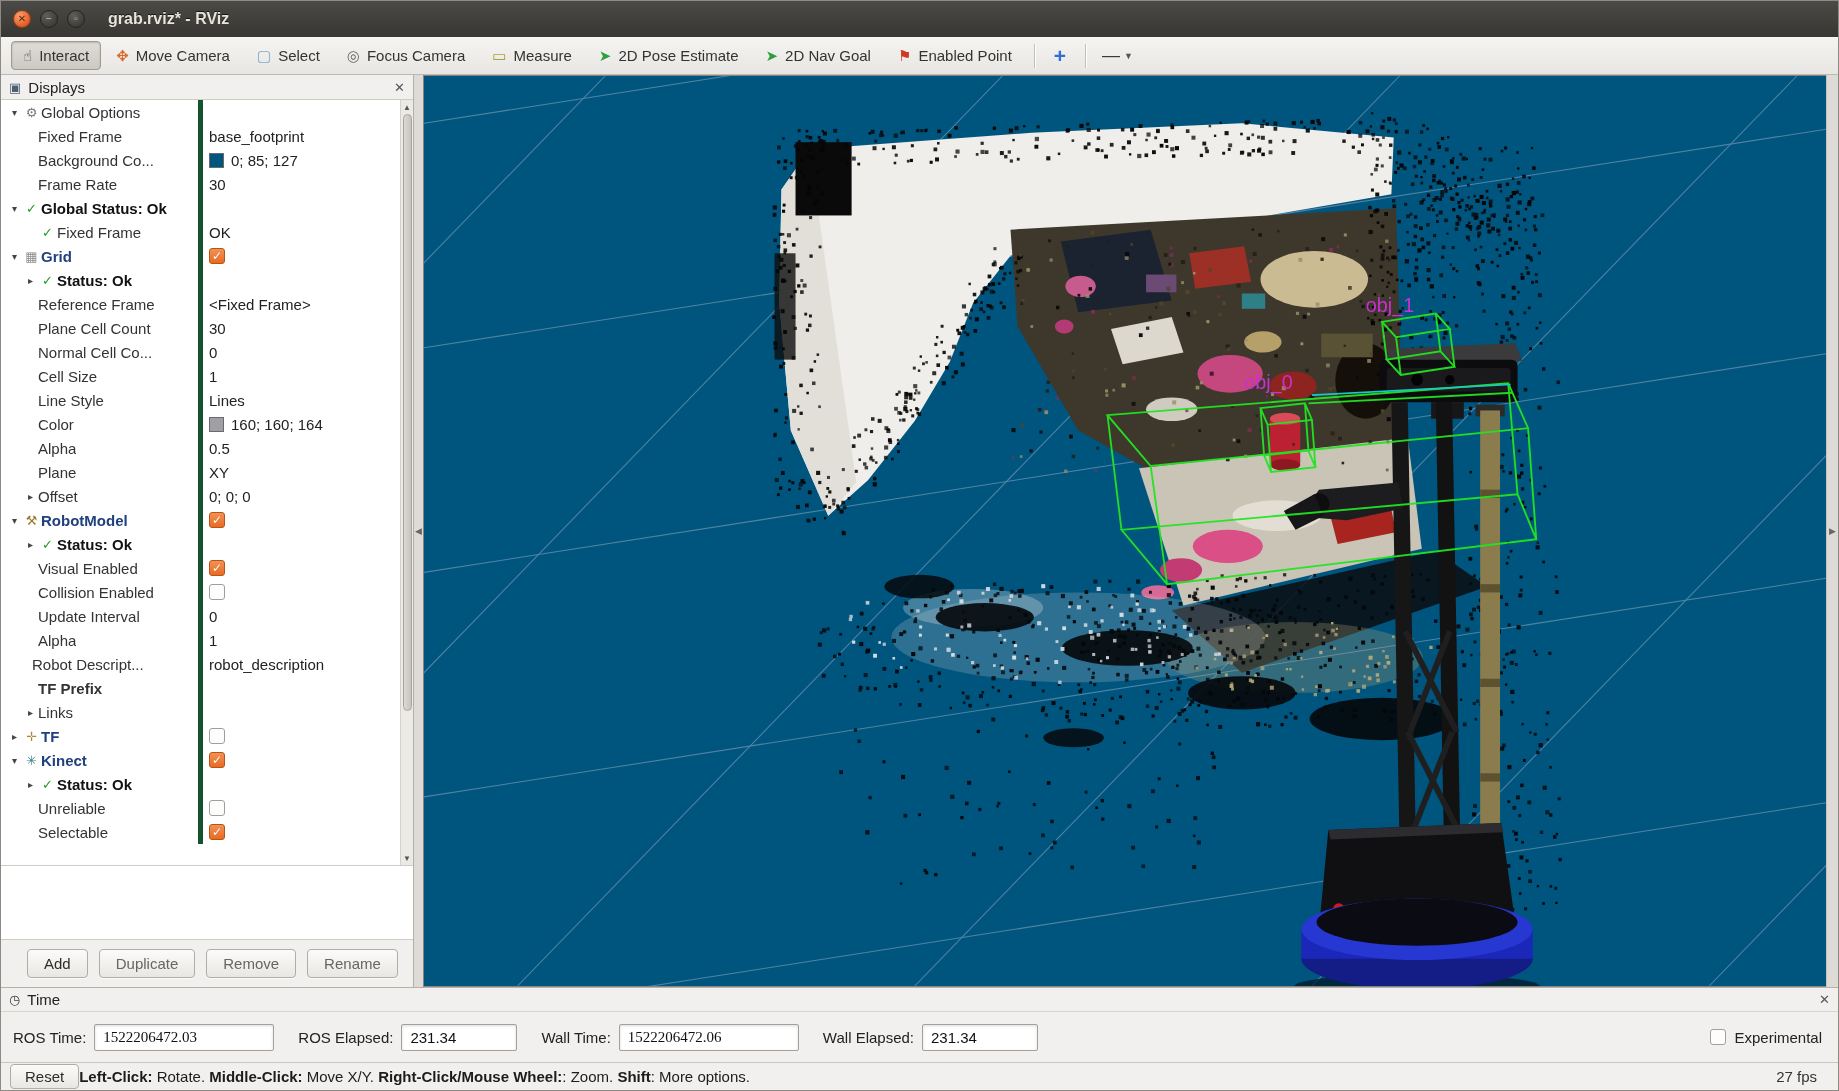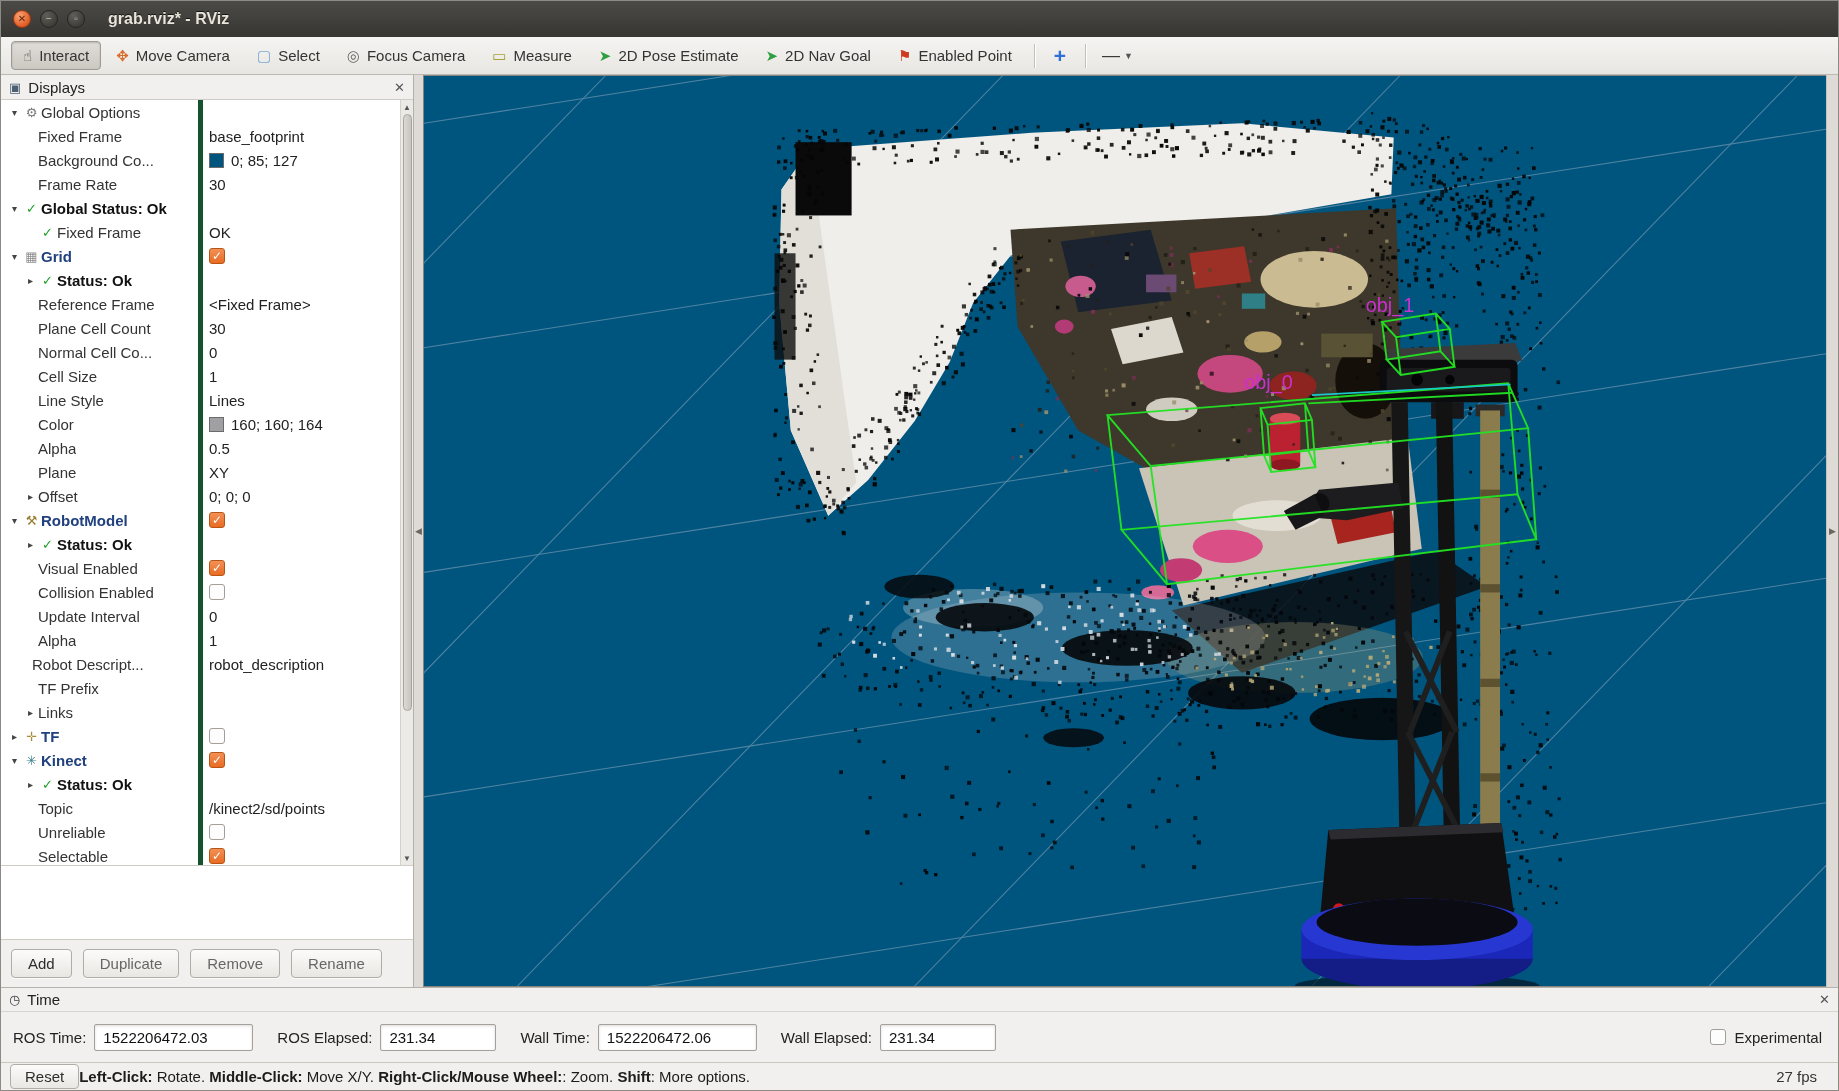--- a/index.html
+++ b/index.html
@@ -42,37 +42,37 @@
   .rlab.disp{font-weight:bold;color:#20407e;}
   .tval{flex:1;height:100%;display:flex;align-items:center;padding-left:6px;border-left:5px solid #14532d;color:#222;overflow:hidden;white-space:nowrap;}
   .cb{width:16px;height:16px;flex:none;border:1px solid #a39f98;background:#fdfdfd;border-radius:3px;display:inline-flex;align-items:center;justify-content:center;font-size:12px;color:#fff;line-height:1;}
   .cb.on{background:linear-gradient(#f29157,#e96b22);border-color:#b65514;}
   .sw{width:15px;height:15px;flex:none;border:1px solid #6b6b6b;display:inline-block;margin-right:7px;}
   .vscroll{position:absolute;top:0;right:0;bottom:0;width:13px;background:#eceae6;border-left:1px solid #d4d1cb;display:flex;flex-direction:column;align-items:center;}
   .sarrow{height:14px;flex:none;font-size:8px;color:#555;display:flex;align-items:center;}
   .sthumb{width:9px;height:78%;flex:none;background:linear-gradient(90deg,#dcd9d4,#c7c4be);border:1px solid #a8a49d;border-radius:5px;}
   .sarrow.dn{margin-top:auto;}
   .descbox{height:74px;flex:none;background:#fff;border-bottom:1px solid #cfccc6;}
-  .pbtns{height:47px;flex:none;display:flex;align-items:center;gap:11px;padding:0 10px;}
+  .pbtns{height:47px;flex:none;display:flex;align-items:center;gap:11px;padding:0 10px;margin-left:16px;}
   .pbtn{padding:5px 16px;border:1px solid #b1ada6;border-radius:4px;background:linear-gradient(#fcfbfa,#e9e7e3);font-size:15px;color:#666;box-shadow:0 1px 0 rgba(255,255,255,.8);}
   .pbtn.primary{color:#2d2d2d;}
 
   .splitter{width:9px;flex:none;display:flex;align-items:center;justify-content:center;color:#69665f;font-size:9px;}
   .rightstrip{width:12px;flex:none;display:flex;align-items:center;justify-content:center;color:#69665f;font-size:9px;border-left:1px solid #c6c2bc;}
 
   .viewport{flex:1;position:relative;overflow:hidden;border:1px solid #88857f;border-right:none;}
   .viewport svg{position:absolute;inset:0;width:100%;height:100%;display:block;}
 
   
   .timepanel{flex:none;border-top:1px solid #b5b1ab;}
   .thead{height:24px;display:flex;align-items:center;gap:7px;padding:0 8px;background:#f1f0ee;border-bottom:1px solid #d8d5d0;font-size:15px;color:#222;}
   .tbody{height:50px;display:flex;align-items:center;padding:0 12px;background:#f1f0ee;font-size:15px;color:#222;}
   .tfield{display:flex;align-items:center;gap:8px;margin-right:24px;}
   .tin{border:1px solid #a5a19a;background:#fff;box-shadow:inset 0 1px 3px rgba(0,0,0,.15);padding:4px 8px;font-family:"Liberation Sans","DejaVu Sans",sans-serif;font-size:15px;color:#111;border-radius:2px;}
-  .tin.lg{width:159px;}.tin.sm{width:116px;}
+  .tin.lg{width:180px;font-family:Liberation Serif, serif;}.tin.sm{width:116px;}
   .exper{margin-left:auto;display:flex;align-items:center;gap:8px;margin-right:4px;}
 
   
   .statusbar{flex:1;display:flex;align-items:center;padding:0 9px;background:#f1f0ee;border-top:1px solid #c9c5bf;font-size:15px;color:#1c1c1c;}
   .sbtn{padding:3px 14px;border:1px solid #b1ada6;border-radius:4px;background:linear-gradient(#fcfbfa,#e9e7e3);font-size:15px;color:#2d2d2d;}
   .hint .bold{font-weight:bold;}
   .fps{margin-left:auto;margin-right:12px;color:#333;}
 </style>
 </head>
 <body>
@@ -357,21 +357,21 @@
             <div class="trow">
               <div class="tname" style="padding-left: 16px;">
                 <span class="exp"></span>
                 <span class="rlab">Robot Descript...</span>
               </div>
               <div class="tval">
                 <span>robot_description</span>
               </div>
             </div>
             <div class="trow">
-              <div class="tname" style="padding-left: 22px;">
+              <div class="tname" style="padding-left: 22px; font-weight: bold;">
                 <span class="exp"></span>
                 <span class="rlab">TF Prefix</span>
               </div>
               <div class="tval">
                 <span></span>
               </div>
             </div>
             <div class="trow">
               <div class="tname" style="padding-left: 22px;">
                 <span class="exp">▸</span>
@@ -399,29 +399,20 @@
                 <span class="cb on">✓</span>
               </div>
             </div>
             <div class="trow">
               <div class="tname" style="padding-left: 22px;">
                 <span class="exp">▸</span>
                 <span class="rico" style="color: rgb(31, 157, 39); font-weight: bold;">✓</span>
                 <span class="rlab b">Status: Ok</span>
               </div>
               <div class="tval"></div>
-            </div>
-            <div class="trow">
-              <div class="tname" style="padding-left: 22px;">
-                <span class="exp"></span>
-                <span class="rlab">Topic</span>
-              </div>
-              <div class="tval">
-                <span>/kinect2/sd/points</span>
-              </div>
             </div>
             <div class="trow">
               <div class="tname" style="padding-left: 22px;">
                 <span class="exp"></span>
                 <span class="rlab">Unreliable</span>
               </div>
               <div class="tval">
                 <span class="cb"></span>
               </div>
             </div>

